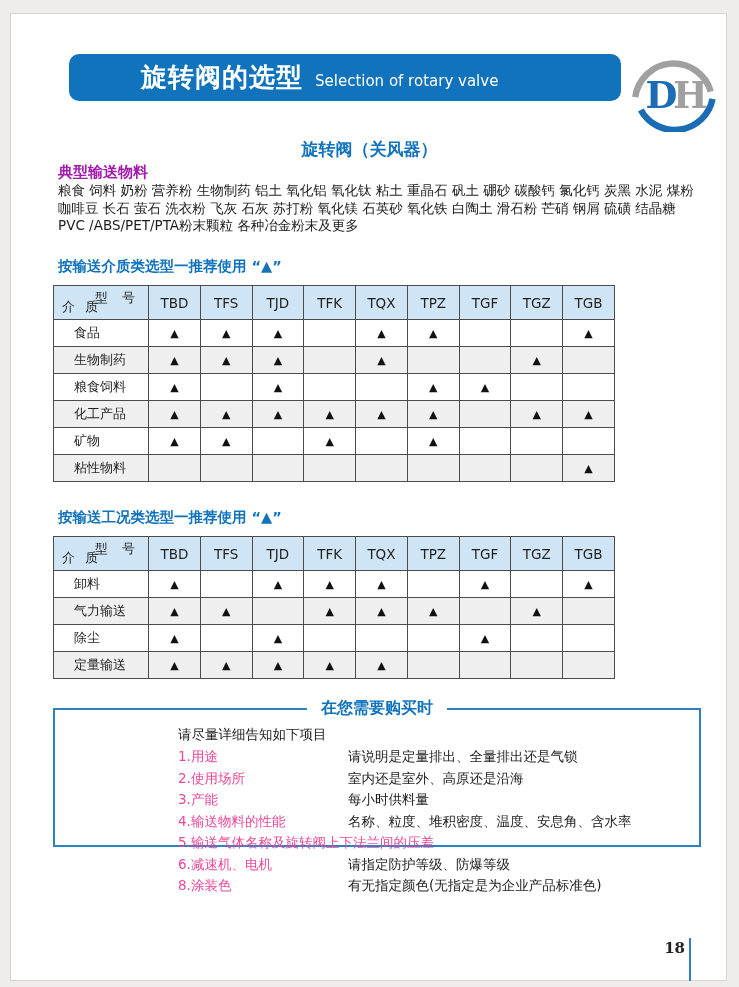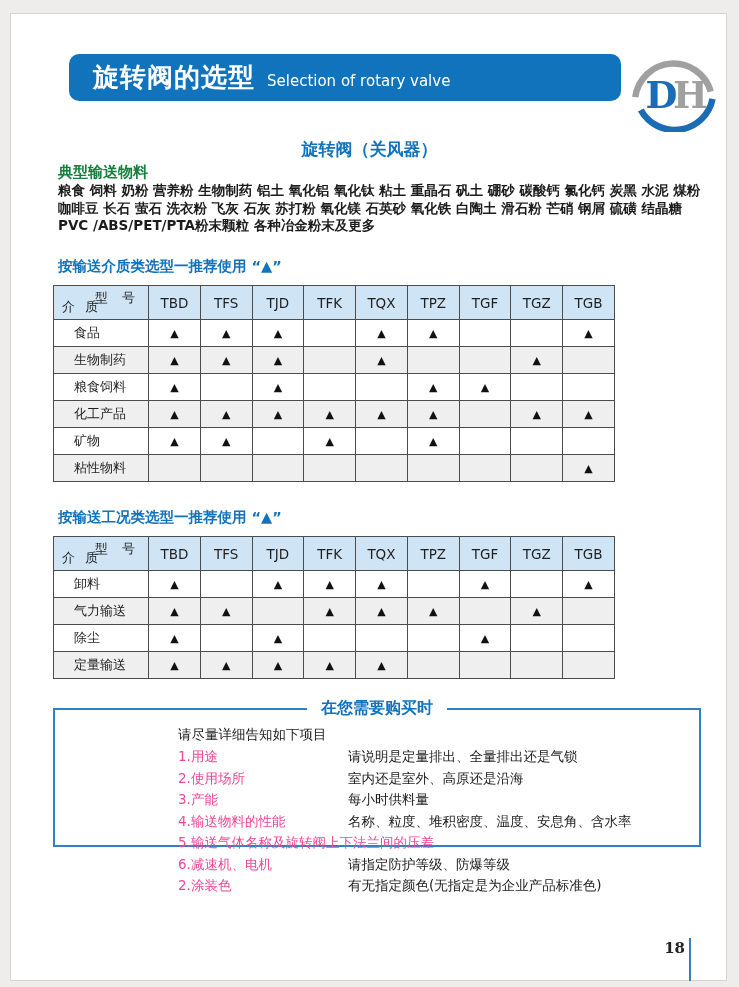--- a/index.html
+++ b/index.html
@@ -3,32 +3,32 @@
 <meta charset="utf-8">
 <style>
   html,body{margin:0;padding:0;}
   body{font-family:"DejaVu Sans",sans-serif;}
   .canvas{position:relative;width:739px;height:987px;background:#efedeb;overflow:hidden;}
   .page{position:absolute;left:10px;top:13px;width:717px;height:968px;background:#ffffff;border:1px solid #d6d3d0;box-sizing:border-box;}
 
   
   .banner{position:absolute;left:58px;top:40px;width:552px;height:47px;background:#1273bd;border-radius:10px;
           display:flex;align-items:center;padding-left:24px;box-sizing:border-box;color:#fff;}
-  .banner-zh{font-size:26px;font-weight:bold;letter-spacing:1px;}
+  .banner-zh{font-size:26px;font-weight:bold;letter-spacing:1px;margin-left:48px;}
   .banner-en{font-size:15px;margin-left:12px;position:relative;top:3px;}
 
   
   .logo{position:absolute;left:616px;top:38px;width:92px;height:80px;}
   .logo svg{width:100%;height:100%;}
   .logo text{font-family:"DejaVu Serif",serif;font-weight:bold;font-size:40px;}
 
   .subtitle{position:absolute;left:0;top:124px;width:717px;text-align:center;color:#1273bd;font-weight:bold;font-size:17px;}
 
-  .mat-heading{position:absolute;left:47px;top:149px;color:#15803d;font-weight:bold;font-size:15px;}
-  .mat-text{position:absolute;left:47px;top:168px;width:646px;font-size:13.5px;line-height:17.5px;color:#1c1c1c;font-weight:bold;}
+  .mat-heading{position:absolute;left:47px;top:149px;color:#a21caf;font-weight:bold;font-size:15px;}
+  .mat-text{position:absolute;left:47px;top:168px;width:646px;font-size:13.5px;line-height:17.5px;color:#1c1c1c;}
 
   .sec-title{position:absolute;left:47px;color:#1273bd;font-weight:bold;font-size:14.5px;text-align:right;}
   .t1{top:243px;} .t2{top:494px;}
 
   
   .sel-table{position:absolute;left:42px;width:562px;border-collapse:collapse;table-layout:fixed;
              font-size:13px;color:#1f1f1f;}
   #table1{top:271px;} #table2{top:522px;}
   .sel-table th,.sel-table td{border:1px solid #4c4c4c;padding:0;}
   .sel-table thead th{background:#cfe5f6;height:33px;font-weight:normal;font-size:13.5px;}
@@ -327,21 +327,21 @@
             <span class="item-label">5.输送气体名称及旋转阀上下法兰间的压差</span>
             <span class="item-desc"></span>
           </div>
 
           <div class="item-row">
             <span class="item-label">6.减速机、电机</span>
             <span class="item-desc">请指定防护等级、防爆等级</span>
           </div>
 
           <div class="item-row">
-            <span class="item-label">2.涂装色</span>
+            <span class="item-label">8.涂装色</span>
             <span class="item-desc">有无指定颜色(无指定是为企业产品标准色)</span>
           </div>
         </div>
     </div>
 
     <div class="page-num">18</div>
     <div class="page-num-rule"></div>
 
   </div>
 </div>

